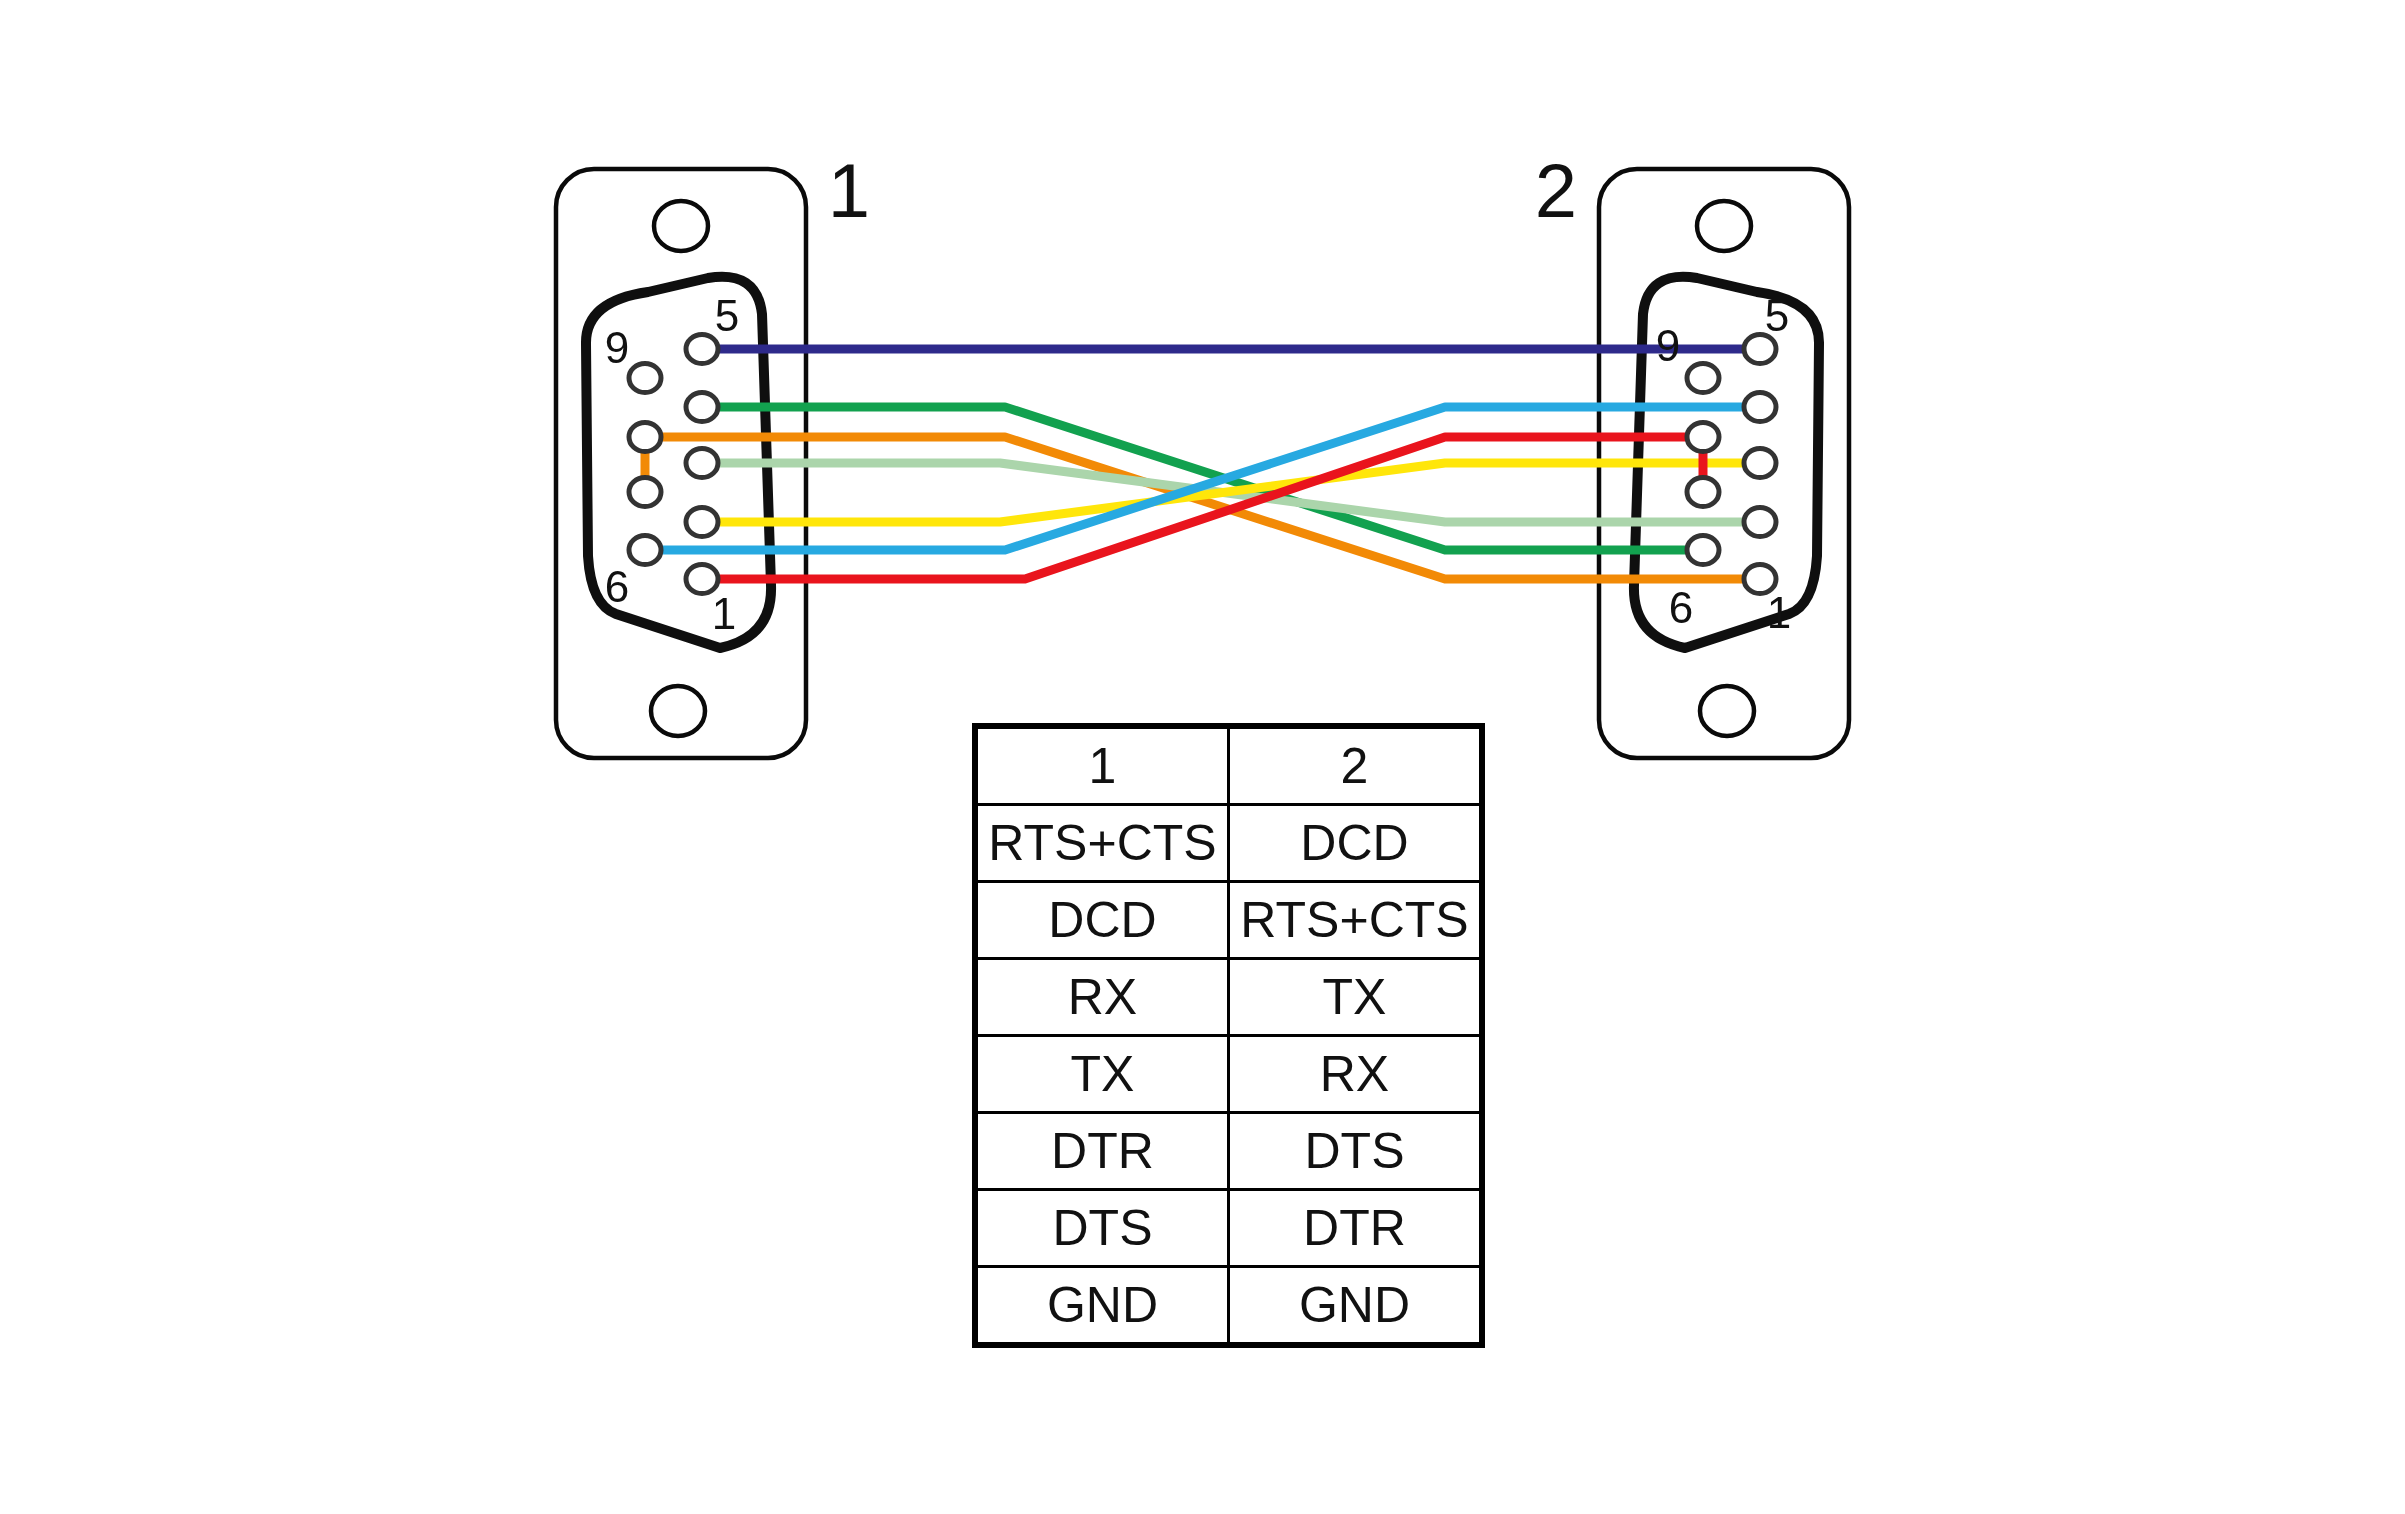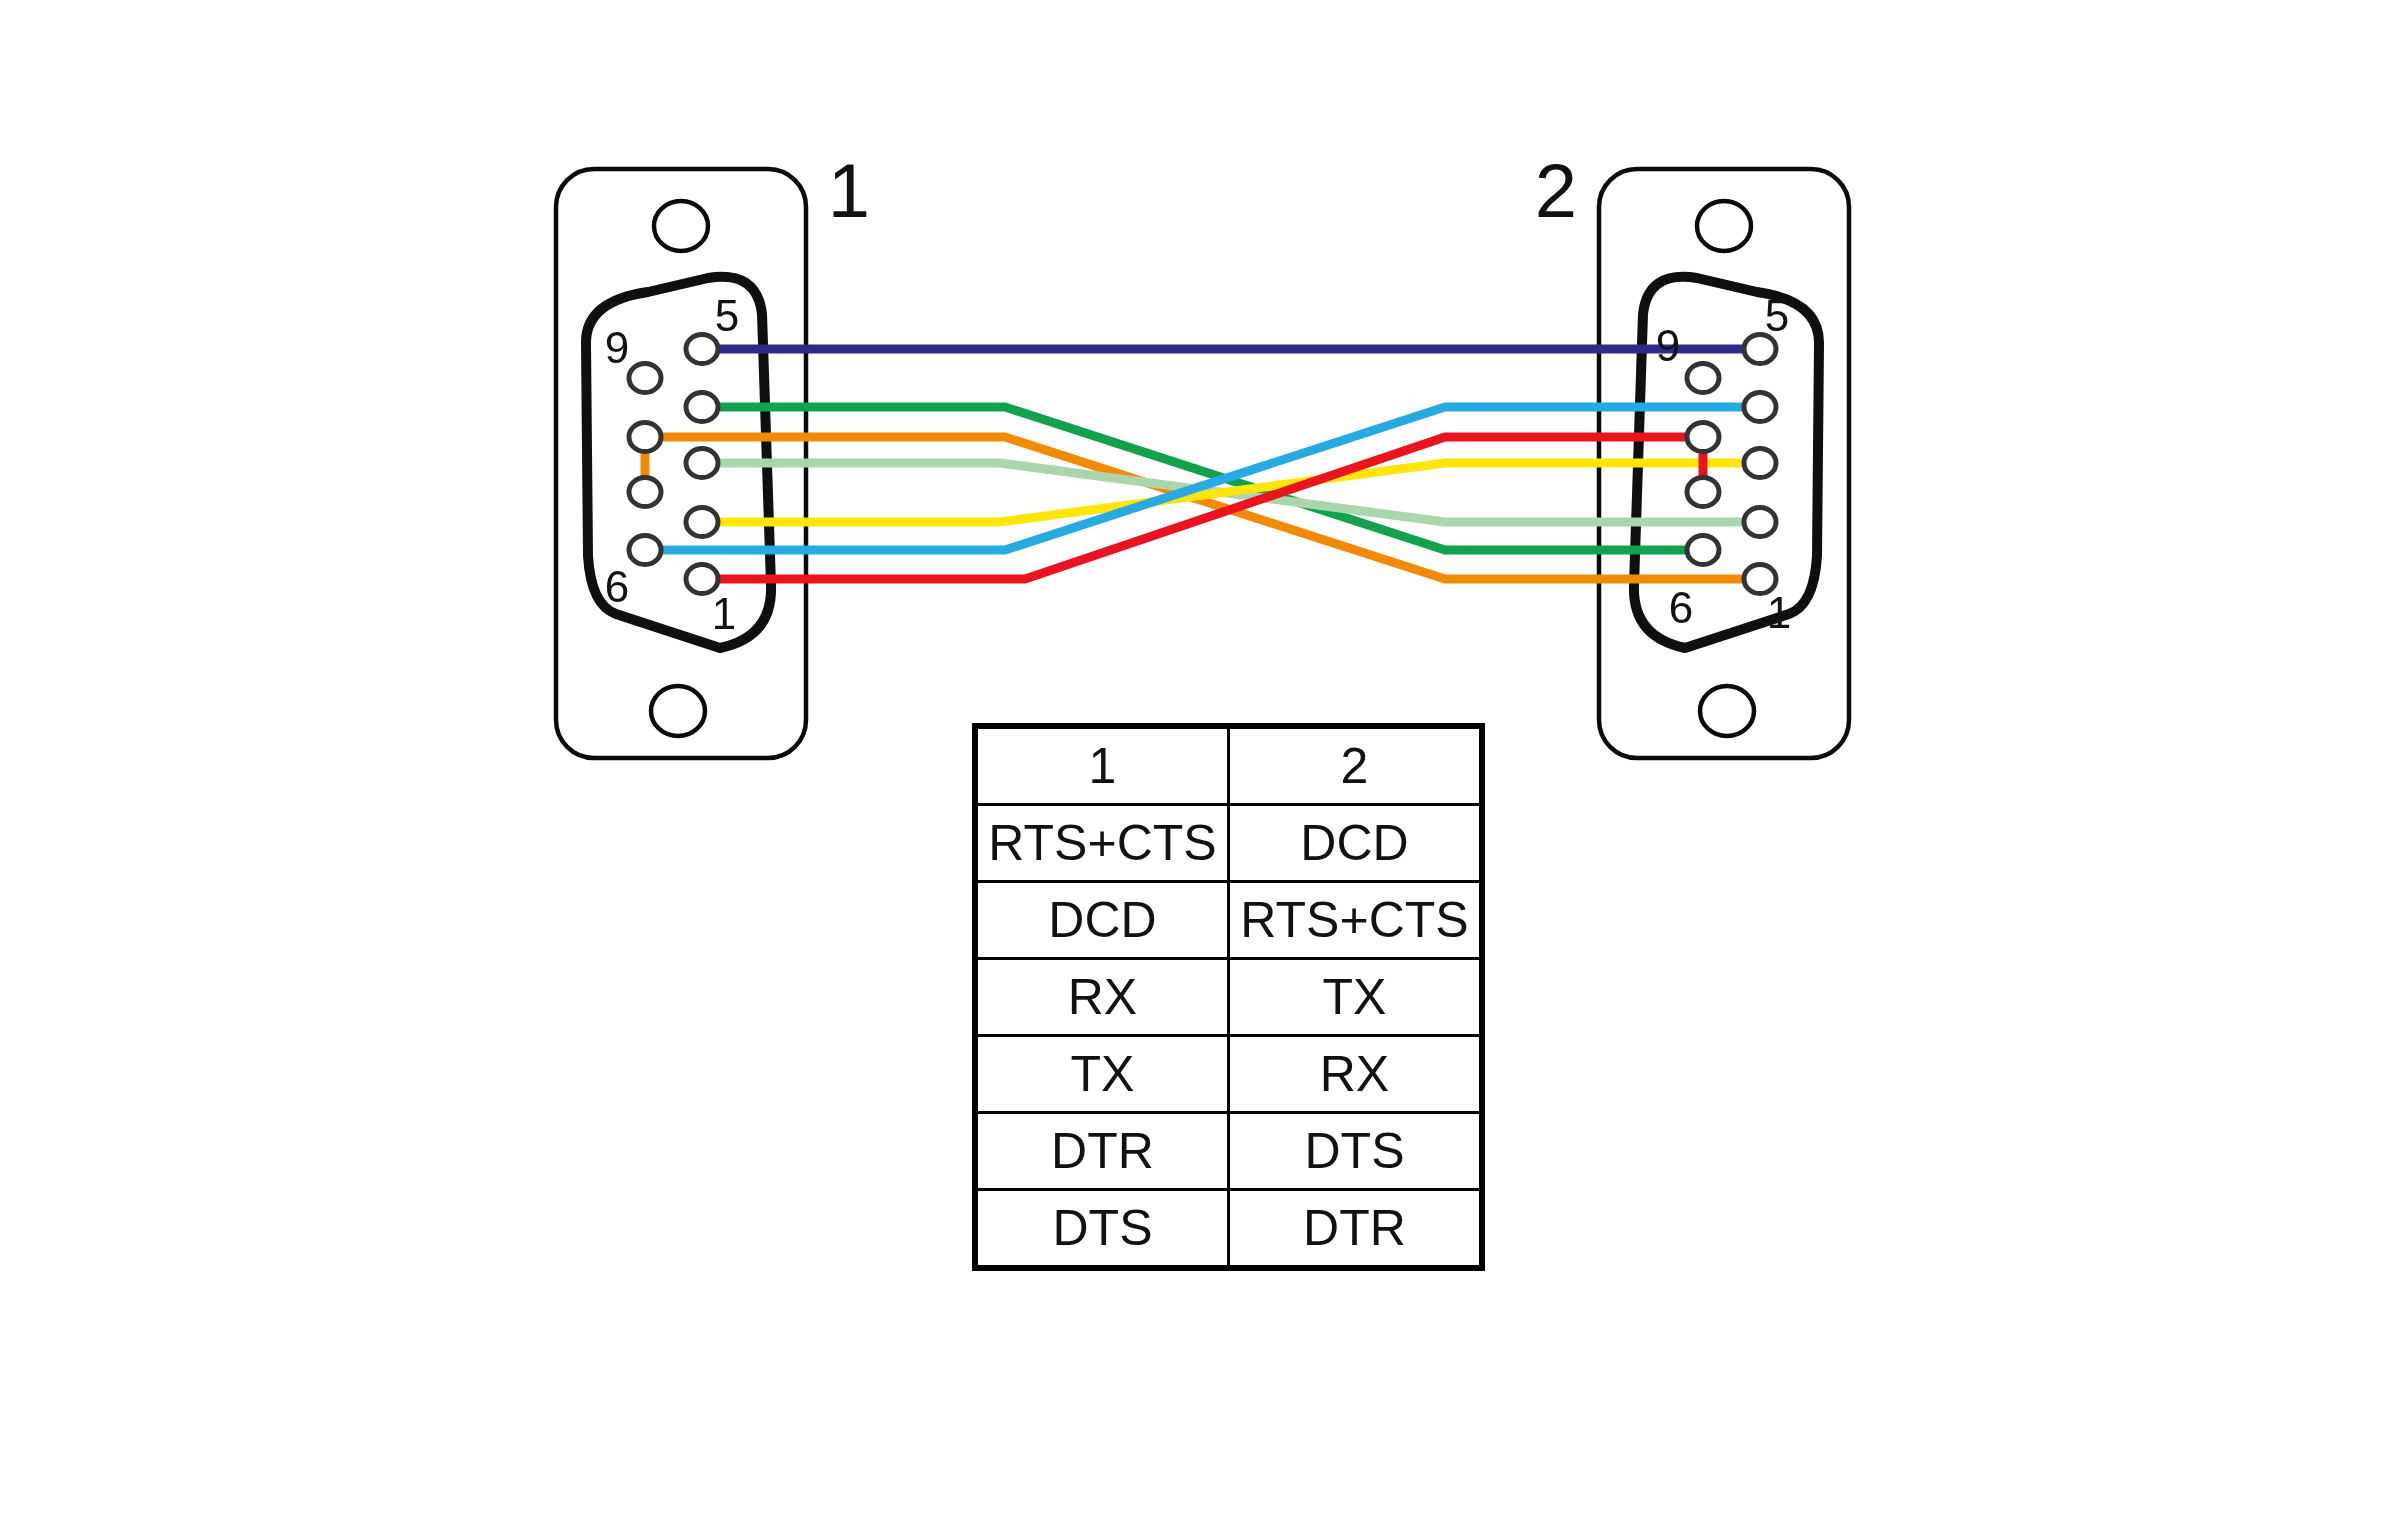--- a/index.html
+++ b/index.html
@@ -183,16 +183,20 @@
         <td>RX</td>
       </tr>
       <tr>
         <td>DTR</td>
         <td>DTS</td>
       </tr>
       <tr>
         <td>DTS</td>
         <td>DTR</td>
       </tr>
+      <tr>
+        <td>GND</td>
+        <td>GND</td>
+      </tr>
     </tbody>
   </table>
 
 </div>
 
 </body></html>

